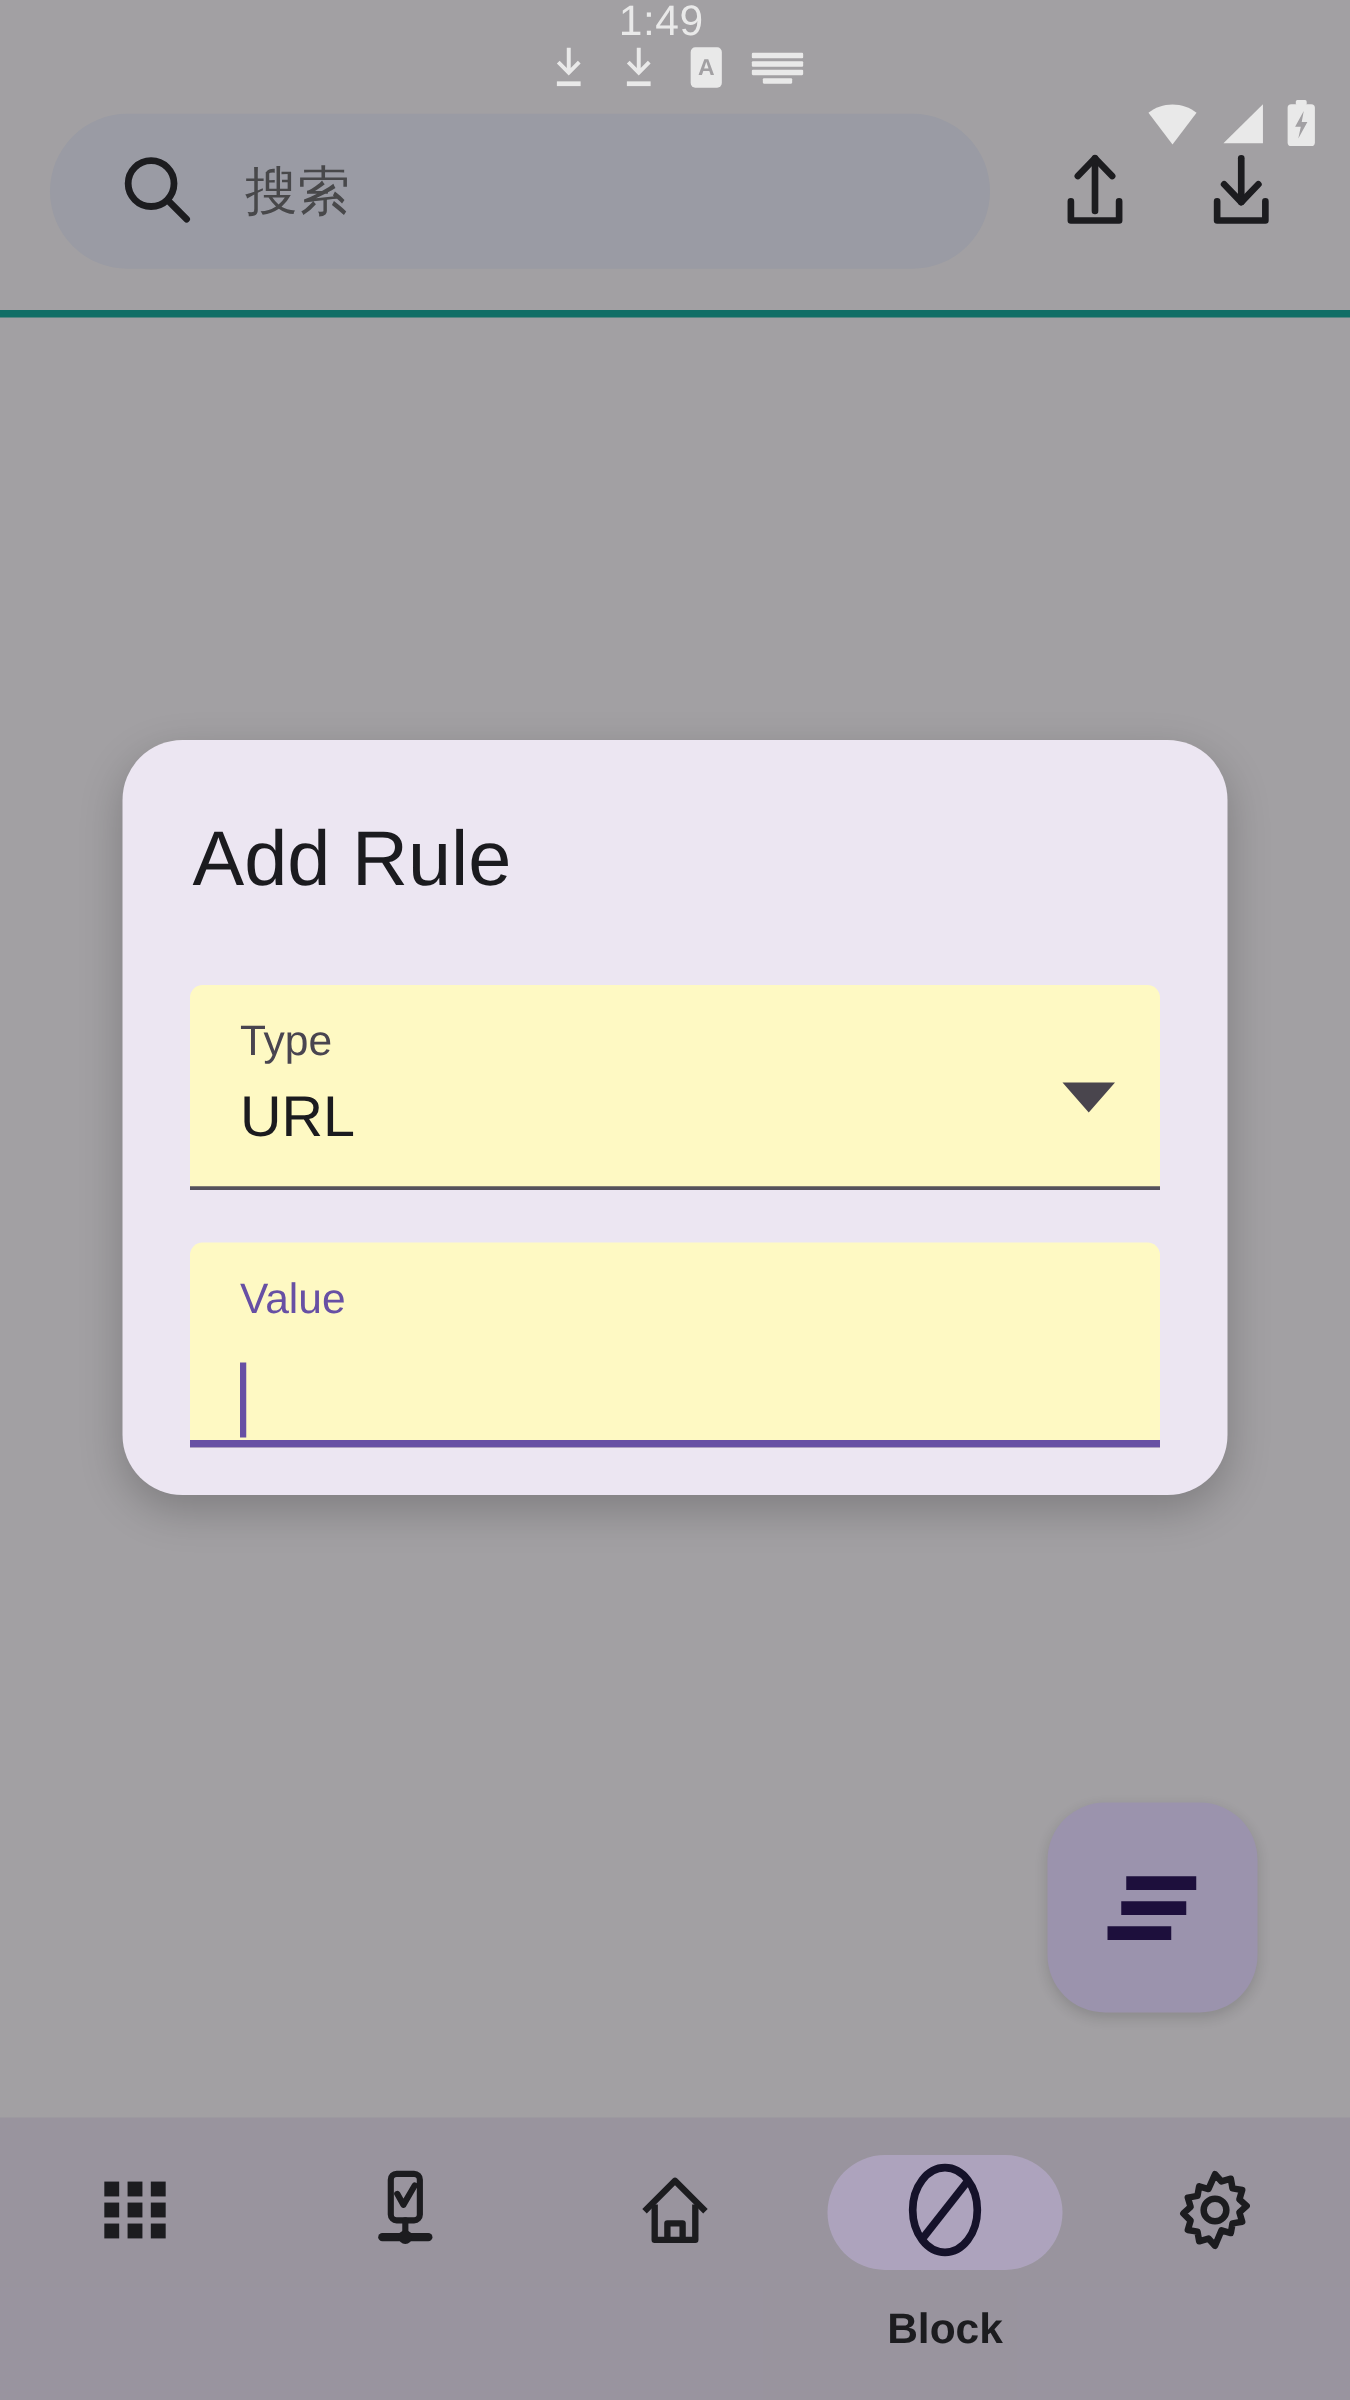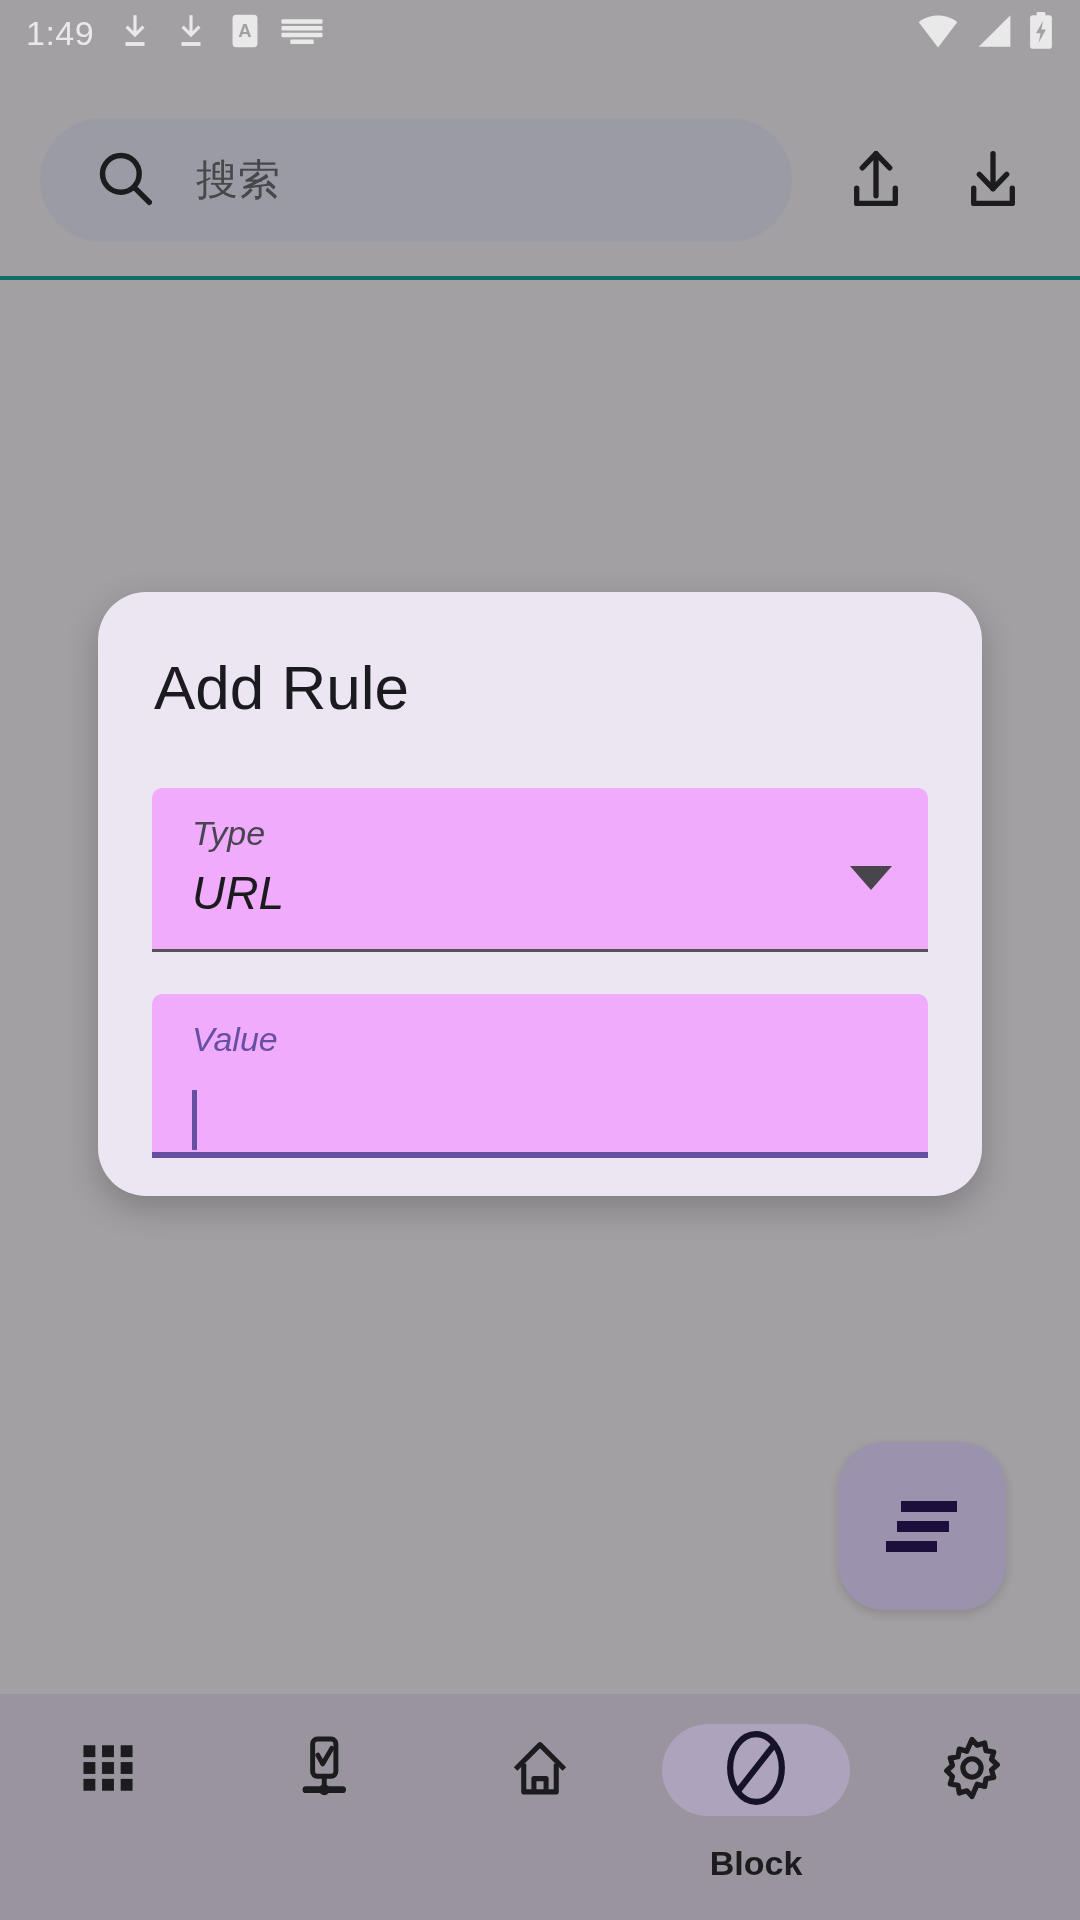--- a/index.html
+++ b/index.html
@@ -28,20 +28,21 @@
   
   #status-bar {
     position: absolute;
     top: 0; left: 0;
     width: 1080px;
     height: 66px;
     display: flex;
     align-items: center;
     padding: 0 26px;
     color: #ffffff;
+    flex-direction: column;
   }
   #status-clock {
     font-size: 34px;
     font-weight: 400;
     letter-spacing: 0.5px;
     line-height: 1;
     margin-right: 22px;
   }
   .status-icons-left {
     display: flex;
@@ -52,27 +53,27 @@
     margin-left: auto;
     display: flex;
     align-items: center;
     gap: 14px;
   }
   .sb-ico { display: block; }
 
   
   #top-bar {
     position: absolute;
-    top: 84px; left: 0;
+    top: 58px; left: 0;
     width: 1080px;
     height: 196px;
     display: flex;
     align-items: center;
     padding: 0 40px;
-    border-bottom: 4px solid #0f766e;
+    border-bottom: 6px solid #0f766e;
   }
   #search-field {
     flex: 0 0 auto;
     width: 752px;
     height: 124px;
     background: #a7a9b3;
     border-radius: 62px;
     display: flex;
     align-items: center;
     padding-left: 54px;
@@ -182,25 +183,24 @@
     color: #1b1b1f;
     line-height: 1.1;
     padding-left: 2px;
     margin-bottom: 66px;
   }
 
   
   .field {
     position: relative;
     height: 164px;
-    background: #f0abfc;
+    background: #fef9c3;
     border-radius: 10px 10px 0 0;
     padding: 28px 30px 0 40px;
     margin-bottom: 42px;
-    font-style: italic;
   }
   .field.focused { margin-bottom: 0; }
   .field-label {
     font-size: 34px;
     line-height: 1;
     color: #494550;
   }
   .field.focused .field-label { color: #6750a4; }
   .field-value {
     margin-top: 20px;

